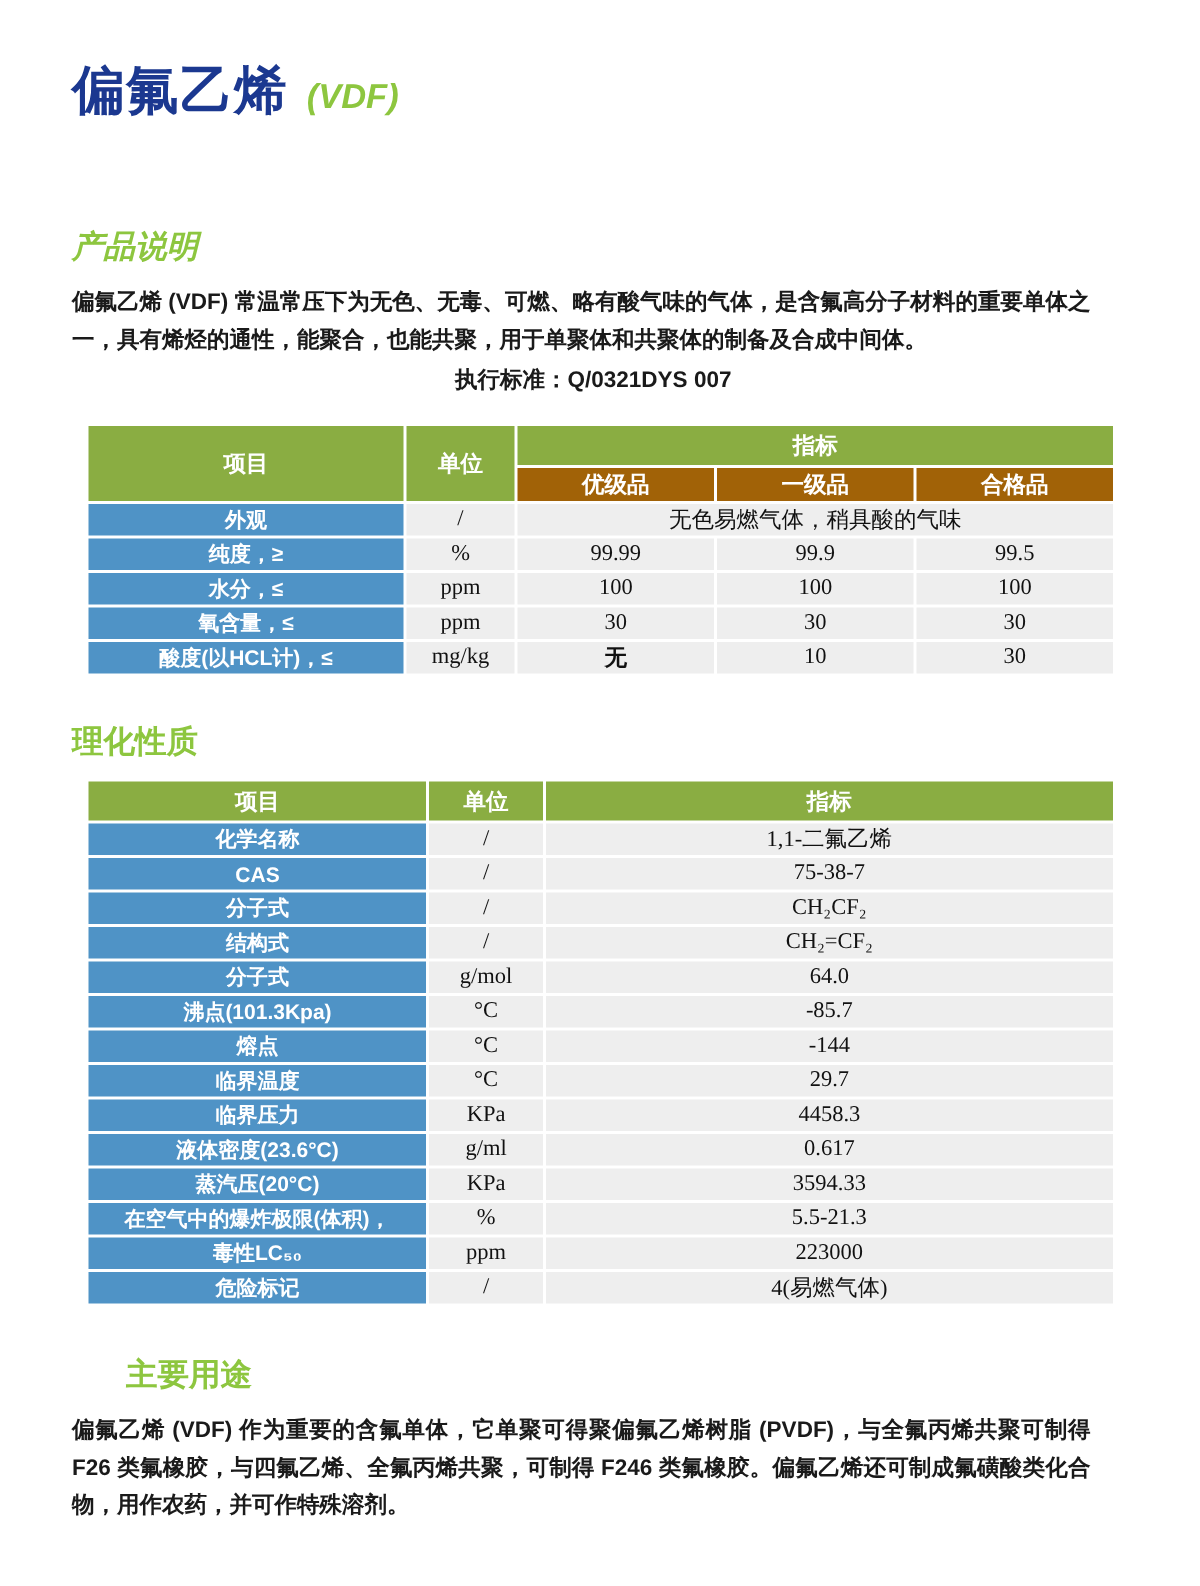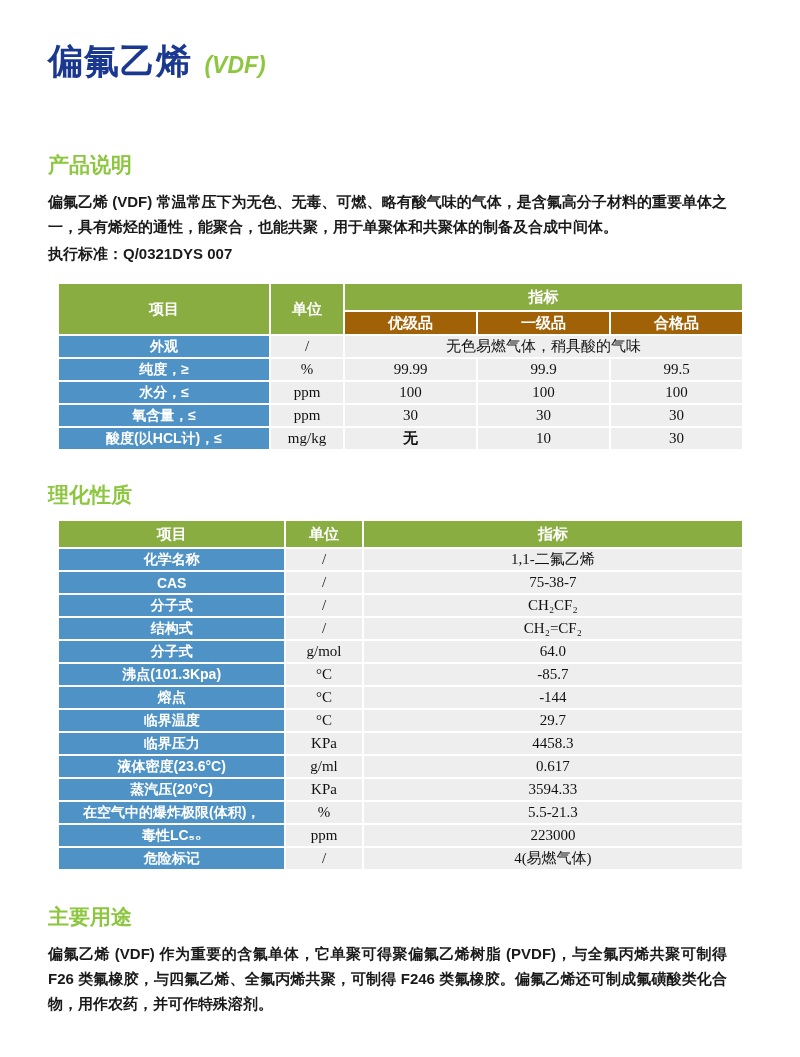--- a/index.html
+++ b/index.html
@@ -36,37 +36,38 @@
     margin-left: 8px;
   }
   
   .section-heading {
     font-size: 21px;
     font-weight: bold;
     color: #8dc63f;
     margin: 0 0 10px 0;
     line-height: 28px;
   }
-  .sec-product   { margin-top: 62px; }
+  .sec-product   { margin-top: 62px; font-style: italic; }
   .sec-props     { margin-top: 30px; }
-  .sec-uses      { margin-top: 32px; }
+  .sec-uses      { margin-top: 32px; margin-left: 36px; }
   .sec-storage   { margin-top: 40px; }
   
   .body-text {
     font-size: 15px;
     line-height: 25px;
     font-weight: 600;
     margin: 0;
     text-align: justify;
   }
   .standard-line {
     font-size: 15px;
     line-height: 24px;
     font-weight: 600;
-    margin: 3px 0 0 0;
+    margin: 3px 0 0 16px;
+    text-align: center;
   }
   
   table {
     border-collapse: separate;
     border-spacing: 2px;
     table-layout: fixed;
     width: 687px;
     margin-left: 9px;
   }
   .spec-table  { margin-top: 16px; }

